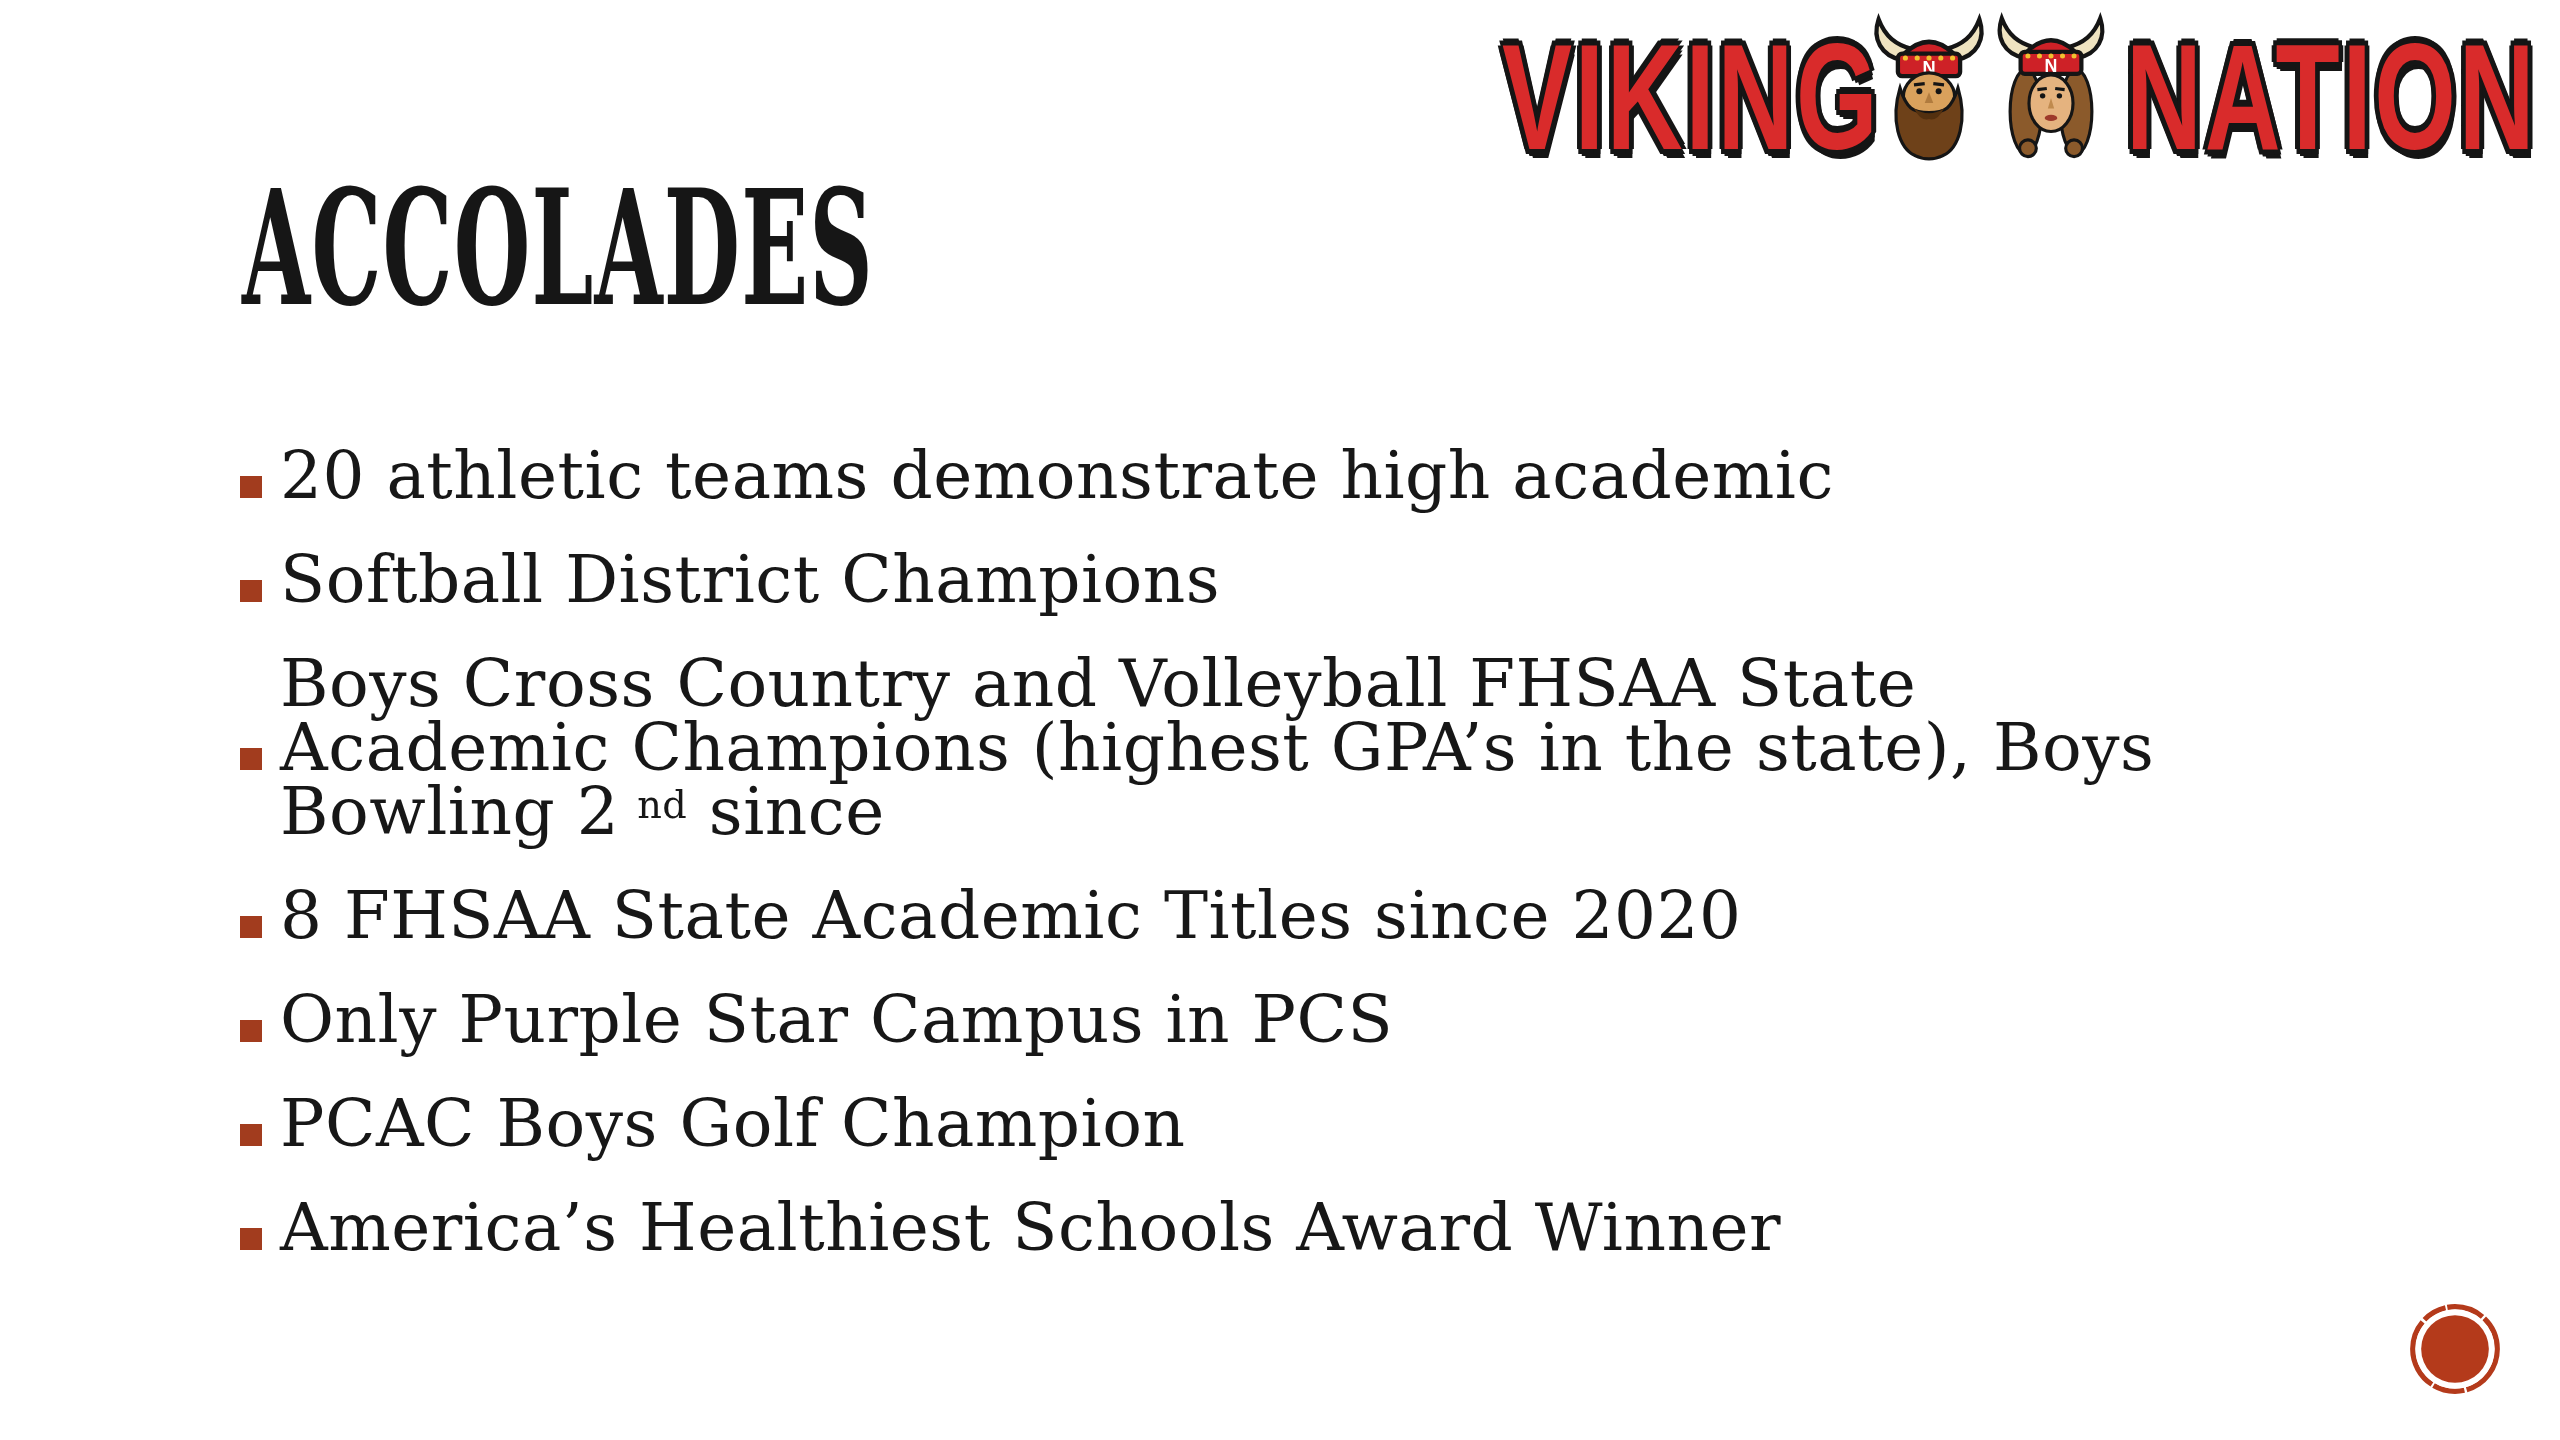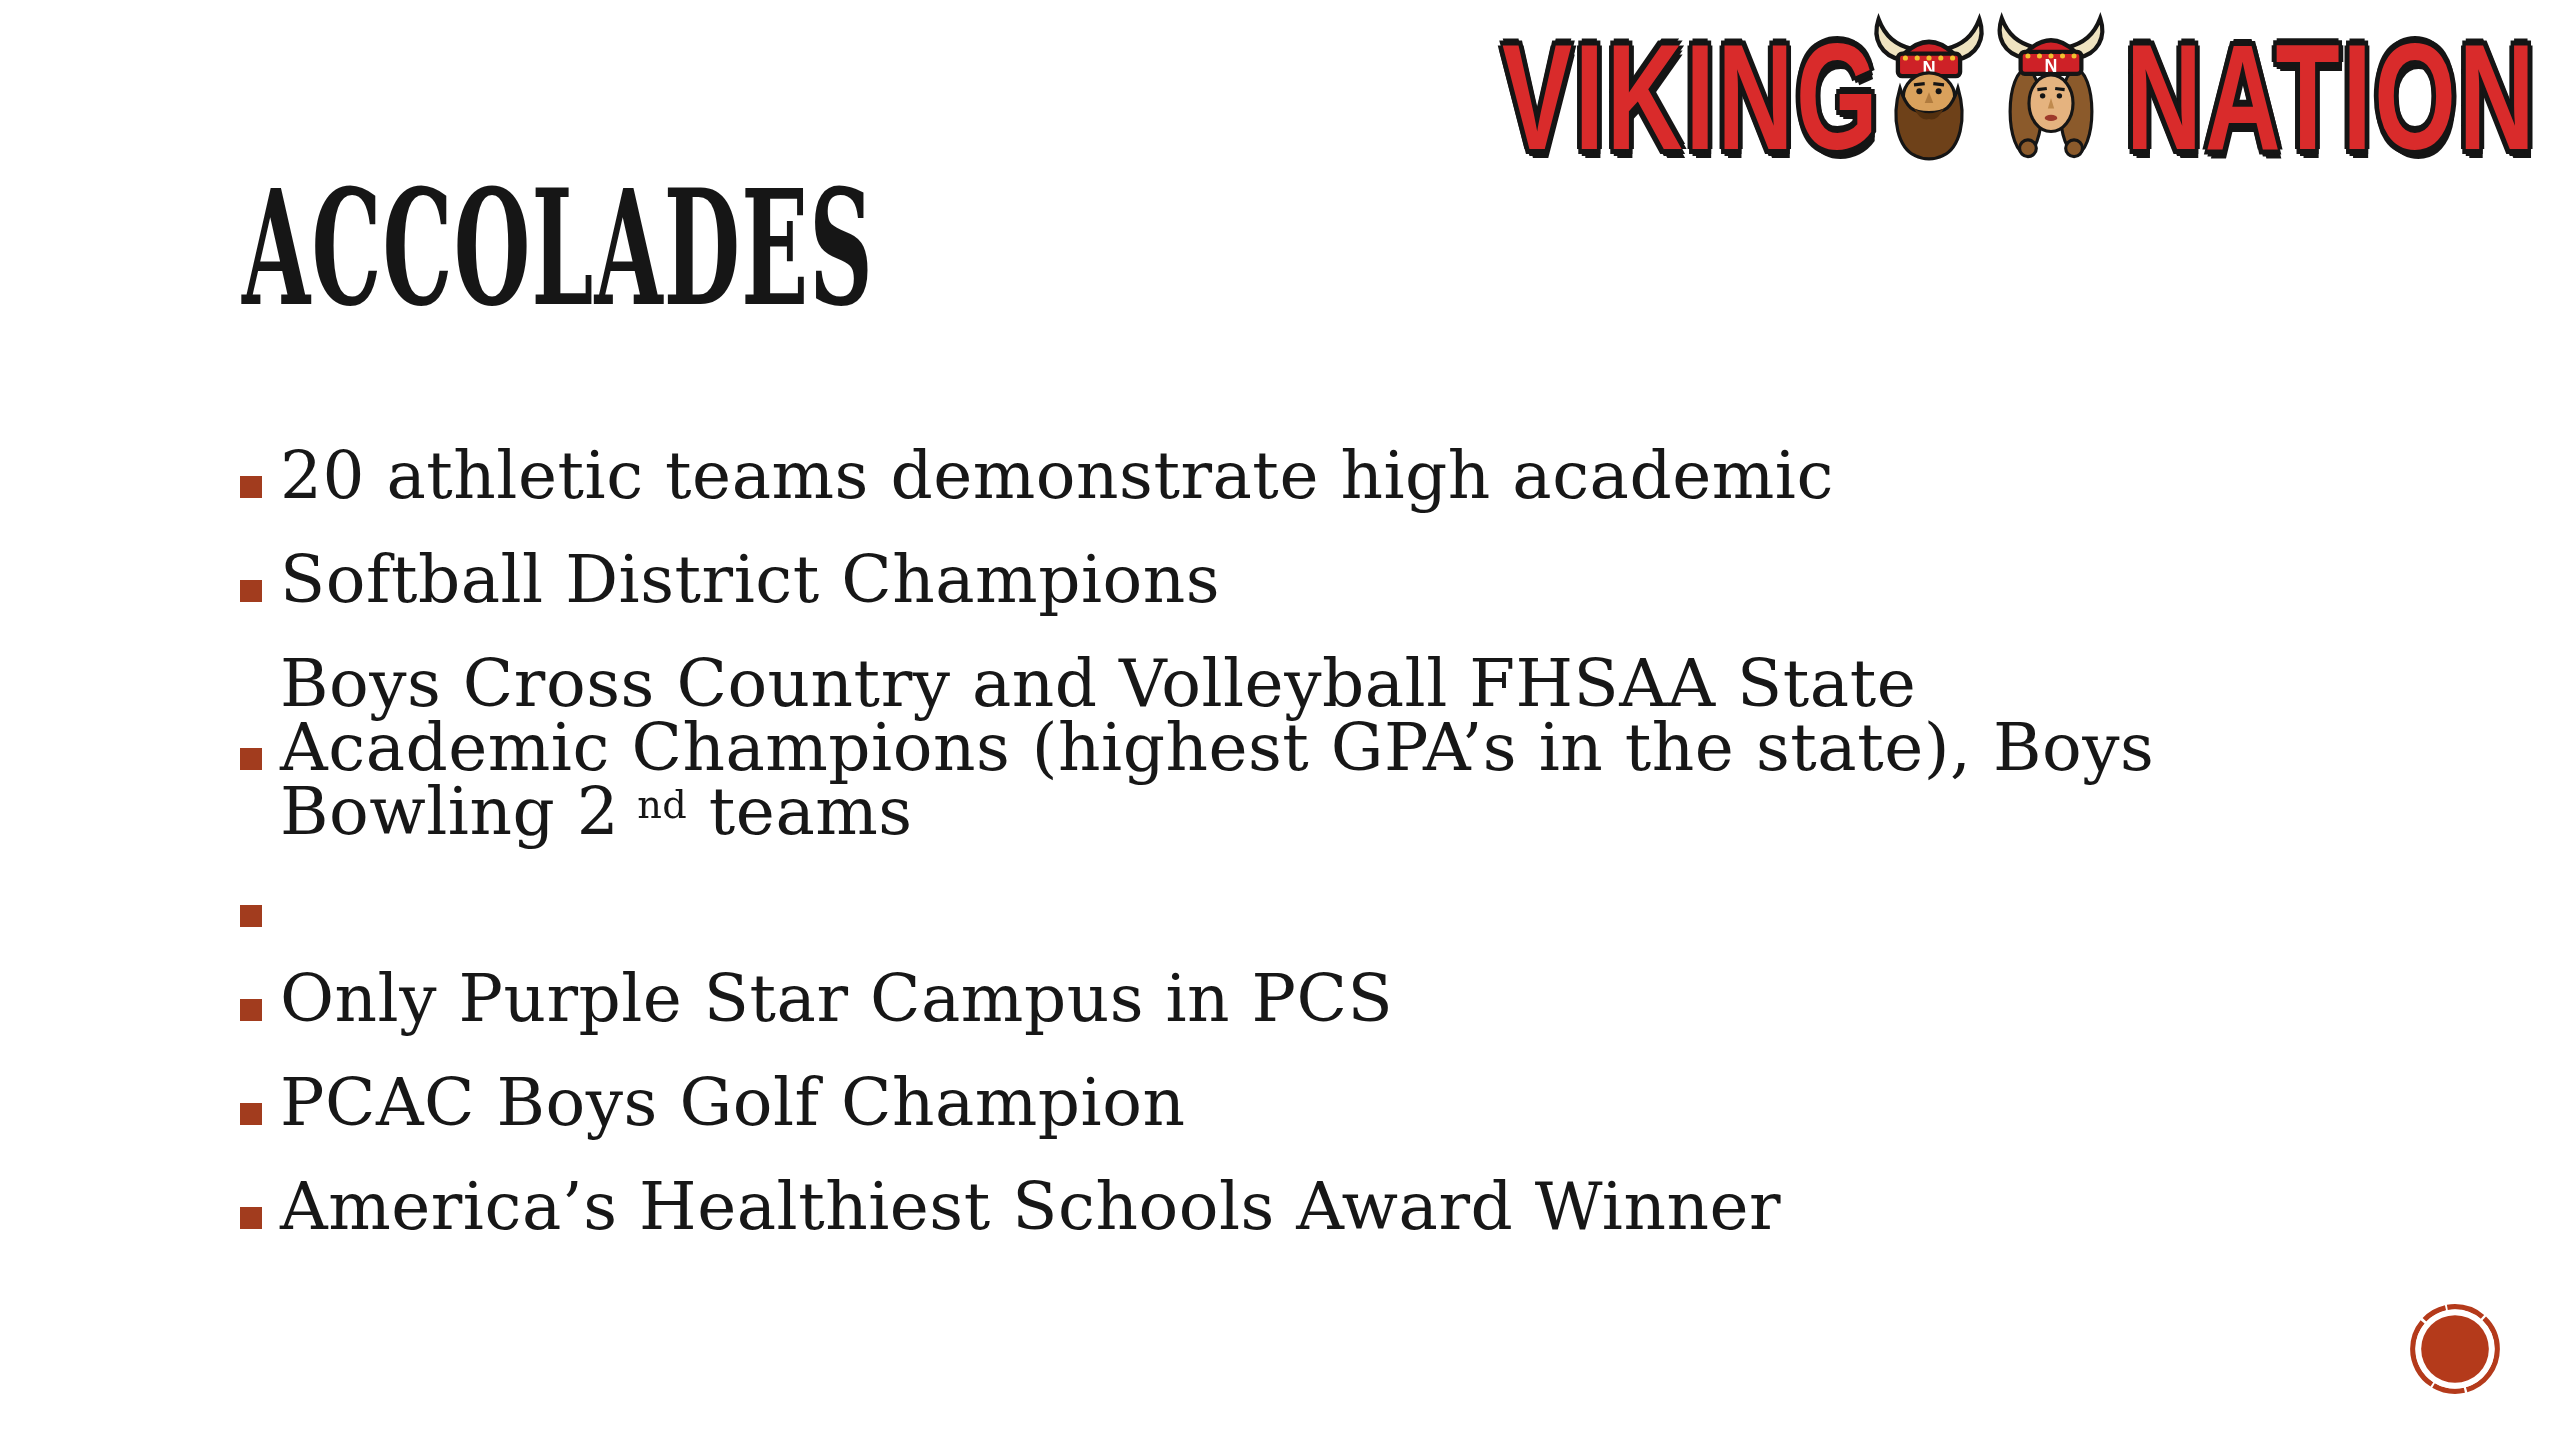--- a/index.html
+++ b/index.html
@@ -184,25 +184,28 @@
       <span class="sq"></span>
       <span class="txt">
         <span class="line">Softball District Champions</span>
       </span>
     </li>
     <li>
       <span class="sq"></span>
       <span class="txt">
         <span class="line">Boys Cross Country and Volleyball FHSAA State</span>
         <span class="line">Academic Champions (highest GPA’s in the state), Boys</span>
-        <span class="line"><span>Bowling 2</span><sup>nd</sup><span> teams</span></span>
-      </span>
-    </li>
-    <li>
-      <span class="sq"></span>
+        <span class="line"><span>Bowling 2</span><sup>nd</sup><span> since</span></span>
+      </span>
+    </li>
+    <li>
+      <span class="sq"></span>
+      <span class="txt">
+        <span class="line">8 FHSAA State Academic Titles since 2020</span>
+      </span>
     </li>
     <li>
       <span class="sq"></span>
       <span class="txt">
         <span class="line">Only Purple Star Campus in PCS</span>
       </span>
     </li>
     <li>
       <span class="sq"></span>
       <span class="txt">

